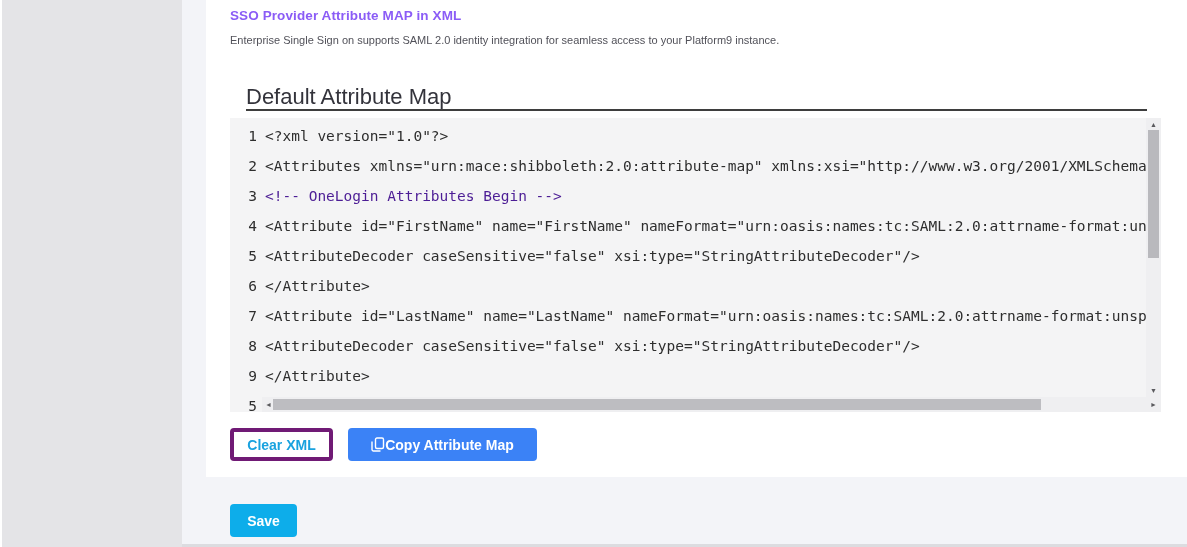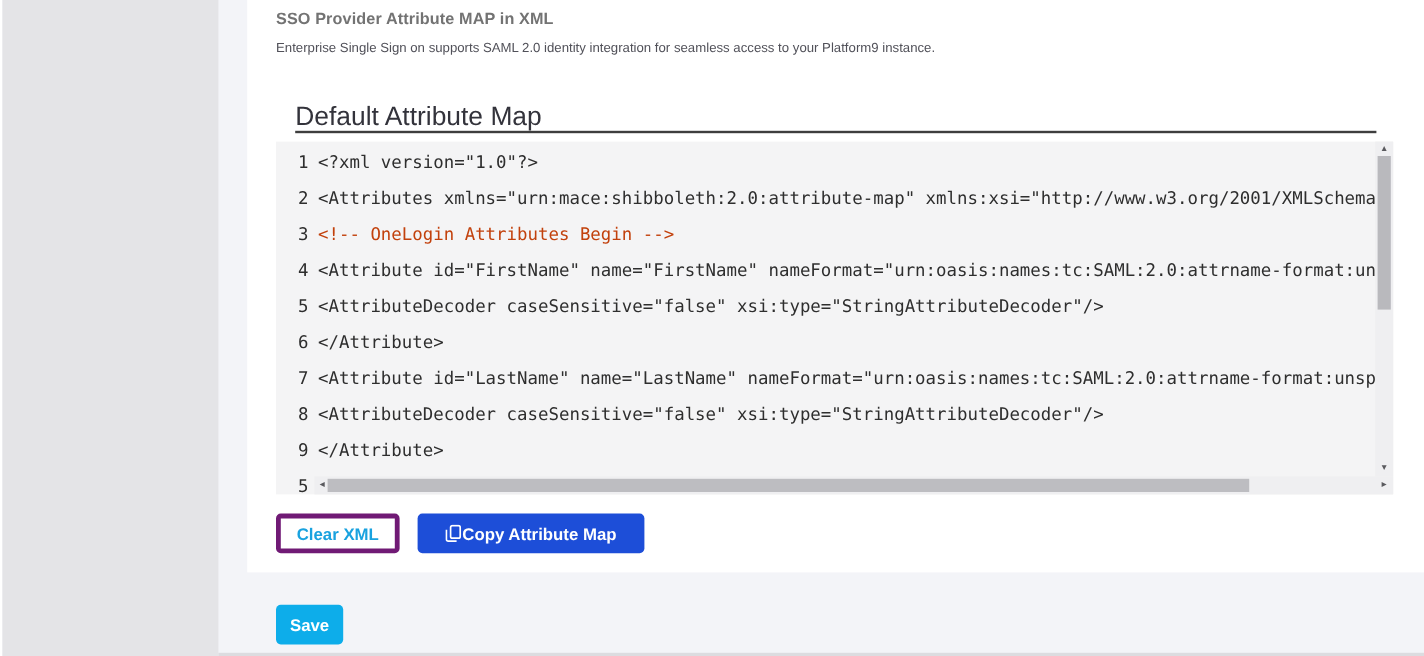--- a/index.html
+++ b/index.html
@@ -5,49 +5,49 @@
   html,body{margin:0;padding:0;background:#f3f4f8;font-family:"Liberation Sans",sans-serif;}
   .screen{position:relative;width:1187px;height:547px;background:#f3f4f8;overflow:hidden;}
   .abs{position:absolute;}
 
   .left-white{left:0;top:0;width:2px;height:547px;background:#ffffff;}
   .sidebar{left:2px;top:0;width:180px;height:547px;background:#e4e4e7;}
   .bottom-strip{left:182px;bottom:0;height:3px;right:0;background:#dcdce0;}
 
   .card{left:206px;top:0;width:981px;height:477px;background:#ffffff;}
 
-  .title{left:24px;top:8px;font-size:13.5px;font-weight:bold;color:#737373;letter-spacing:.1px;}
+  .title{left:24px;top:8px;font-size:13.5px;font-weight:bold;color:#8b5cf6;letter-spacing:.1px;}
   .desc{left:24px;top:34px;font-size:11px;color:#515159;}
 
   .map-label{left:40px;top:84px;font-size:22px;color:#33333b;}
   .label-underline{left:40px;top:109px;width:901px;height:0;border-top:2px solid #3e3e3e;}
 
   .editor{left:24px;top:118px;width:931px;height:294px;background:#f4f4f5;}
   .code-rows{position:absolute;left:0;top:3px;right:15px;overflow:hidden;}
   .code-row{display:flex;height:30px;align-items:center;font-family:"DejaVu Sans Mono","Liberation Mono",monospace;font-size:14.5px;color:#2e2e2e;}
   .code-row .ln{width:27px;text-align:right;flex:none;user-select:none;}
   .code-row .code{margin-left:8px;white-space:pre;overflow:hidden;flex:1 1 auto;}
-  .row-comment .code{color:#c2410c;}
+  .row-comment .code{color:#4c1d95;}
 
   .vscroll{right:0;top:0;width:15px;height:279px;background:#efeff1;}
   .vscroll .arrow{position:absolute;left:0;width:15px;height:13px;font-size:7px;color:#5a5a5e;text-align:center;line-height:13px;}
   .vscroll .arrow.up{top:0;}
   .vscroll .arrow.down{bottom:0;}
   .vthumb{position:absolute;left:2px;right:2px;top:12px;height:128px;background:#b9b9bd;}
 
   .hscroll{left:32px;right:0;bottom:0;height:15px;background:#efeff1;}
   .hscroll .arrow{position:absolute;top:0;width:13px;height:15px;font-size:7px;color:#5a5a5e;text-align:center;line-height:15px;}
   .hscroll .arrow.left{left:0;}
   .hscroll .arrow.right{right:1px;}
   .hthumb{position:absolute;top:2px;bottom:2px;left:11px;width:768px;background:#bdbdc1;}
 
   .btn{box-sizing:border-box;border-radius:4px;font-size:14px;font-weight:bold;display:flex;align-items:center;justify-content:center;cursor:pointer;font-family:"Liberation Sans",sans-serif;}
   .btn-clear{left:24px;top:428px;width:103px;height:33px;background:#ffffff;border:4px solid #701a75;color:#19a2df;}
-  .btn-copy{left:142px;top:428px;width:189px;height:33px;background:#1d4ed8;border:none;color:#ffffff;gap:0;}
-  .btn-save{left:230px;top:504px;width:56px;height:33px;background:#0dadea;border:none;color:#ffffff;}
+  .btn-copy{left:142px;top:428px;width:189px;height:33px;background:#3b82f6;border:none;color:#ffffff;gap:0;}
+  .btn-save{left:230px;top:504px;width:67px;height:33px;background:#0dadea;border:none;color:#ffffff;}
 
   .copy-ic{display:inline-block;width:14px;height:16px;}
 </style>
 </head>
 <body>
 
 <div class="screen">
 
   <div class="abs left-white"></div>
   <div class="abs sidebar"></div>

